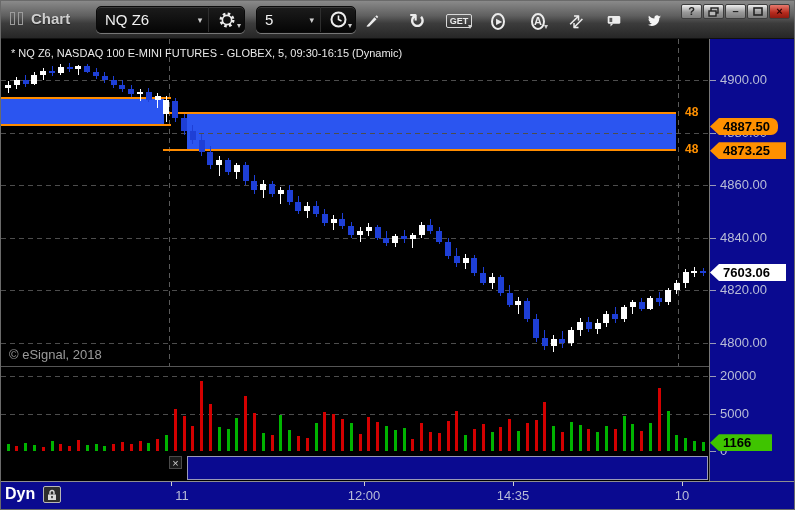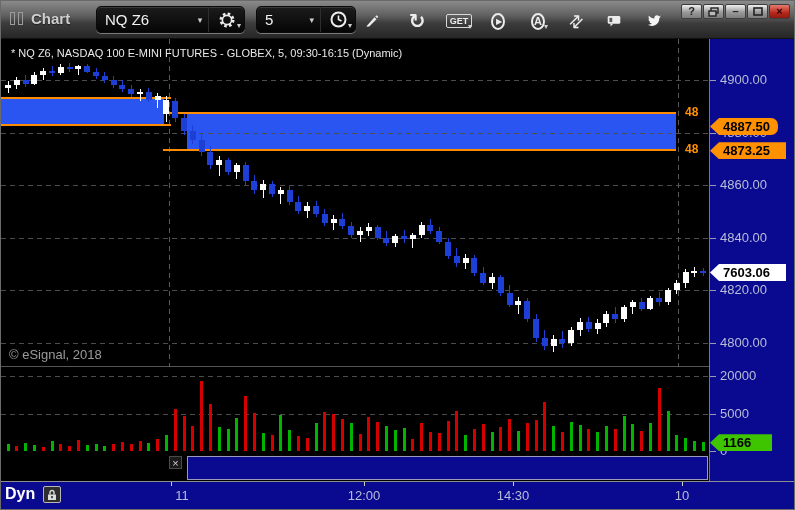--- a/index.html
+++ b/index.html
@@ -446,21 +446,21 @@
         <rect x="2" y="5.5" width="8" height="5.5" fill="#dcdcdc"></rect>
         <path d="M4 5.5 V3.5 a2 2 0 0 1 4 0 V5.5" fill="none" stroke="#dcdcdc" stroke-width="1.4"></path>
         <rect x="5.2" y="7" width="1.6" height="2.2" fill="#2e2e2e"></rect>
       </svg>
     </span>
   <div class="time-tick" style="left: 170px;"></div>
       <div class="time-label" style="left: 170px; margin-left: 11px;">11</div>
       <div class="time-tick" style="left: 363px;"></div>
       <div class="time-label" style="left: 363px;">12:00</div>
       <div class="time-tick" style="left: 512px;"></div>
-      <div class="time-label" style="left: 512px;">14:30</div>
+      <div class="time-label" style="left: 512px;">14:35</div>
       <div class="time-tick" style="left: 681px;"></div>
       <div class="time-label" style="left: 681px;">10</div>
     </div>
 
   <div class="price-axis" id="price-axis">
       <div class="axis-tick" style="top: 41px;"></div>
       <div class="axis-label" style="left: 10px; top: 33px;">4900.00</div>
       <div class="axis-tick" style="top: 93.6px;"></div>
       <div class="axis-label" style="left: 10px; top: 85.6px;">4880.00</div>
       <div class="axis-tick" style="top: 146.2px;"></div>

